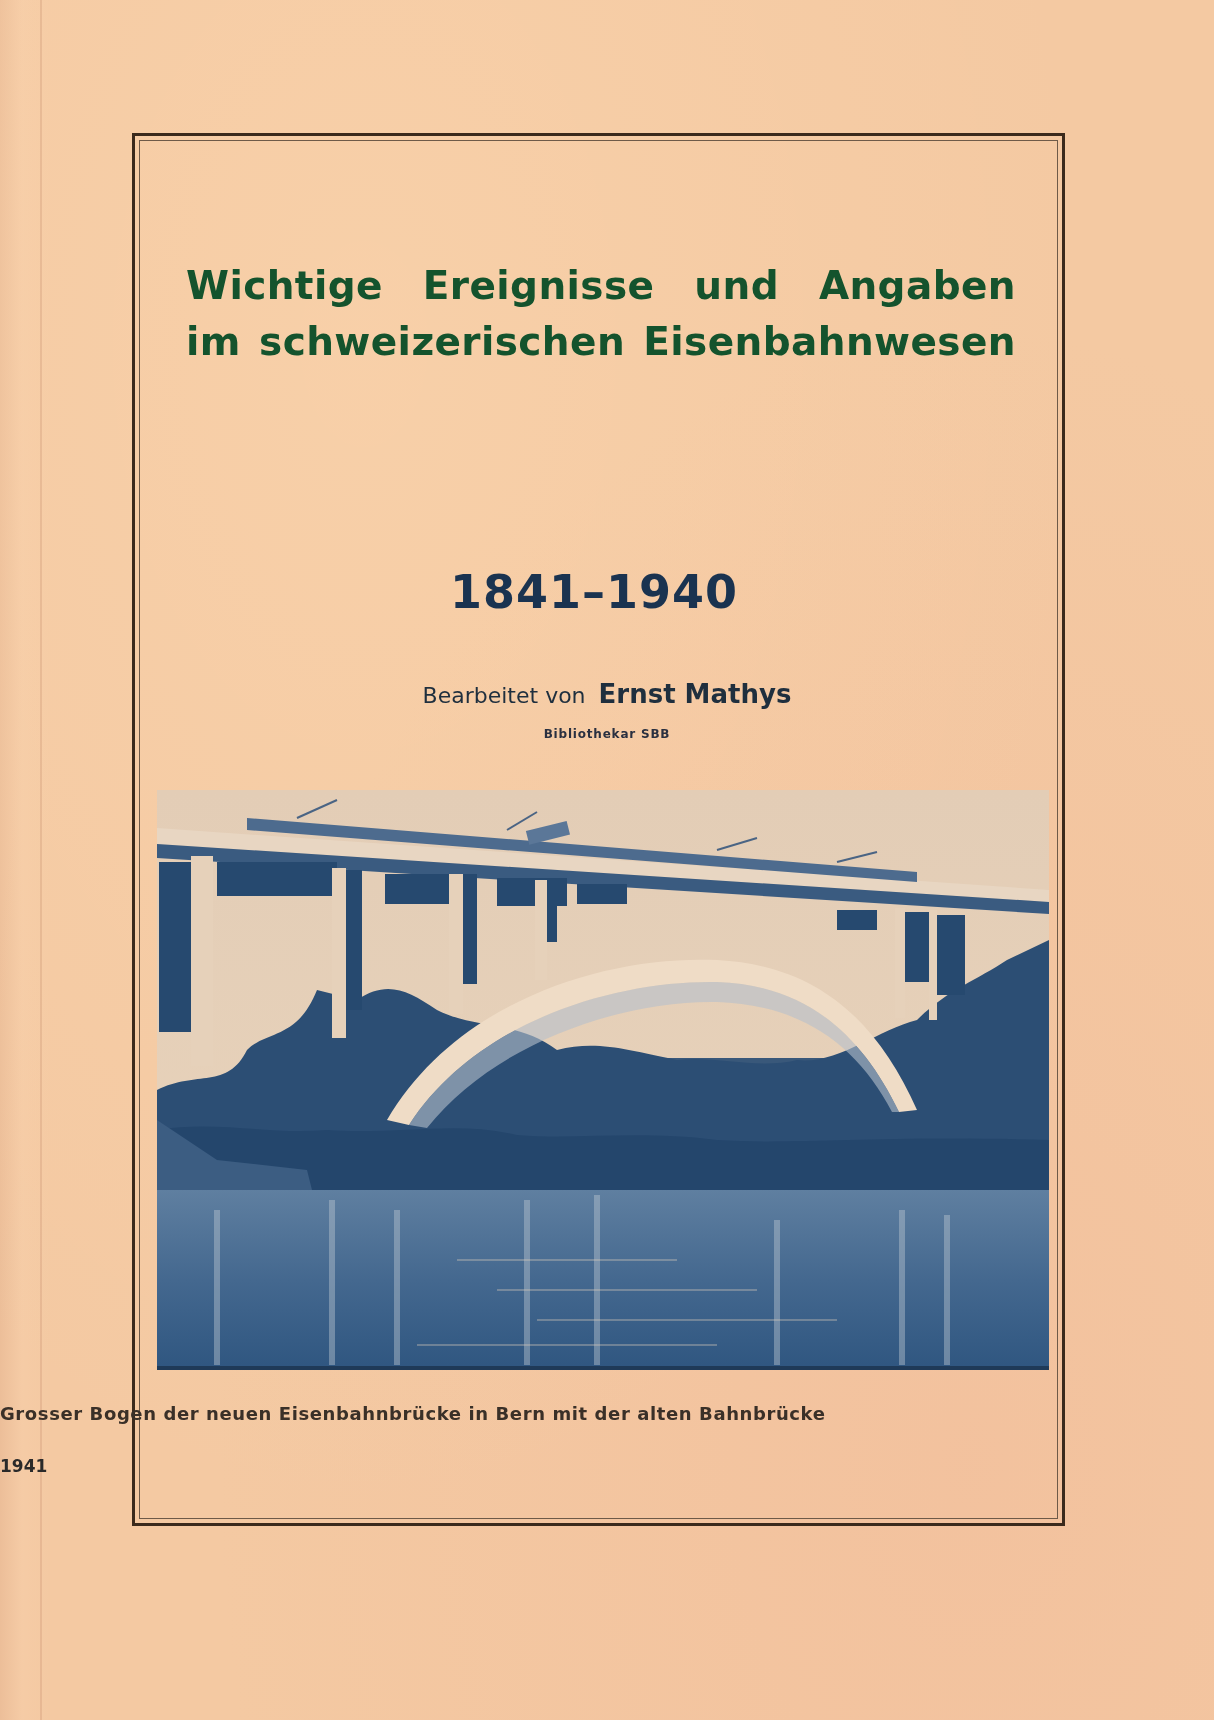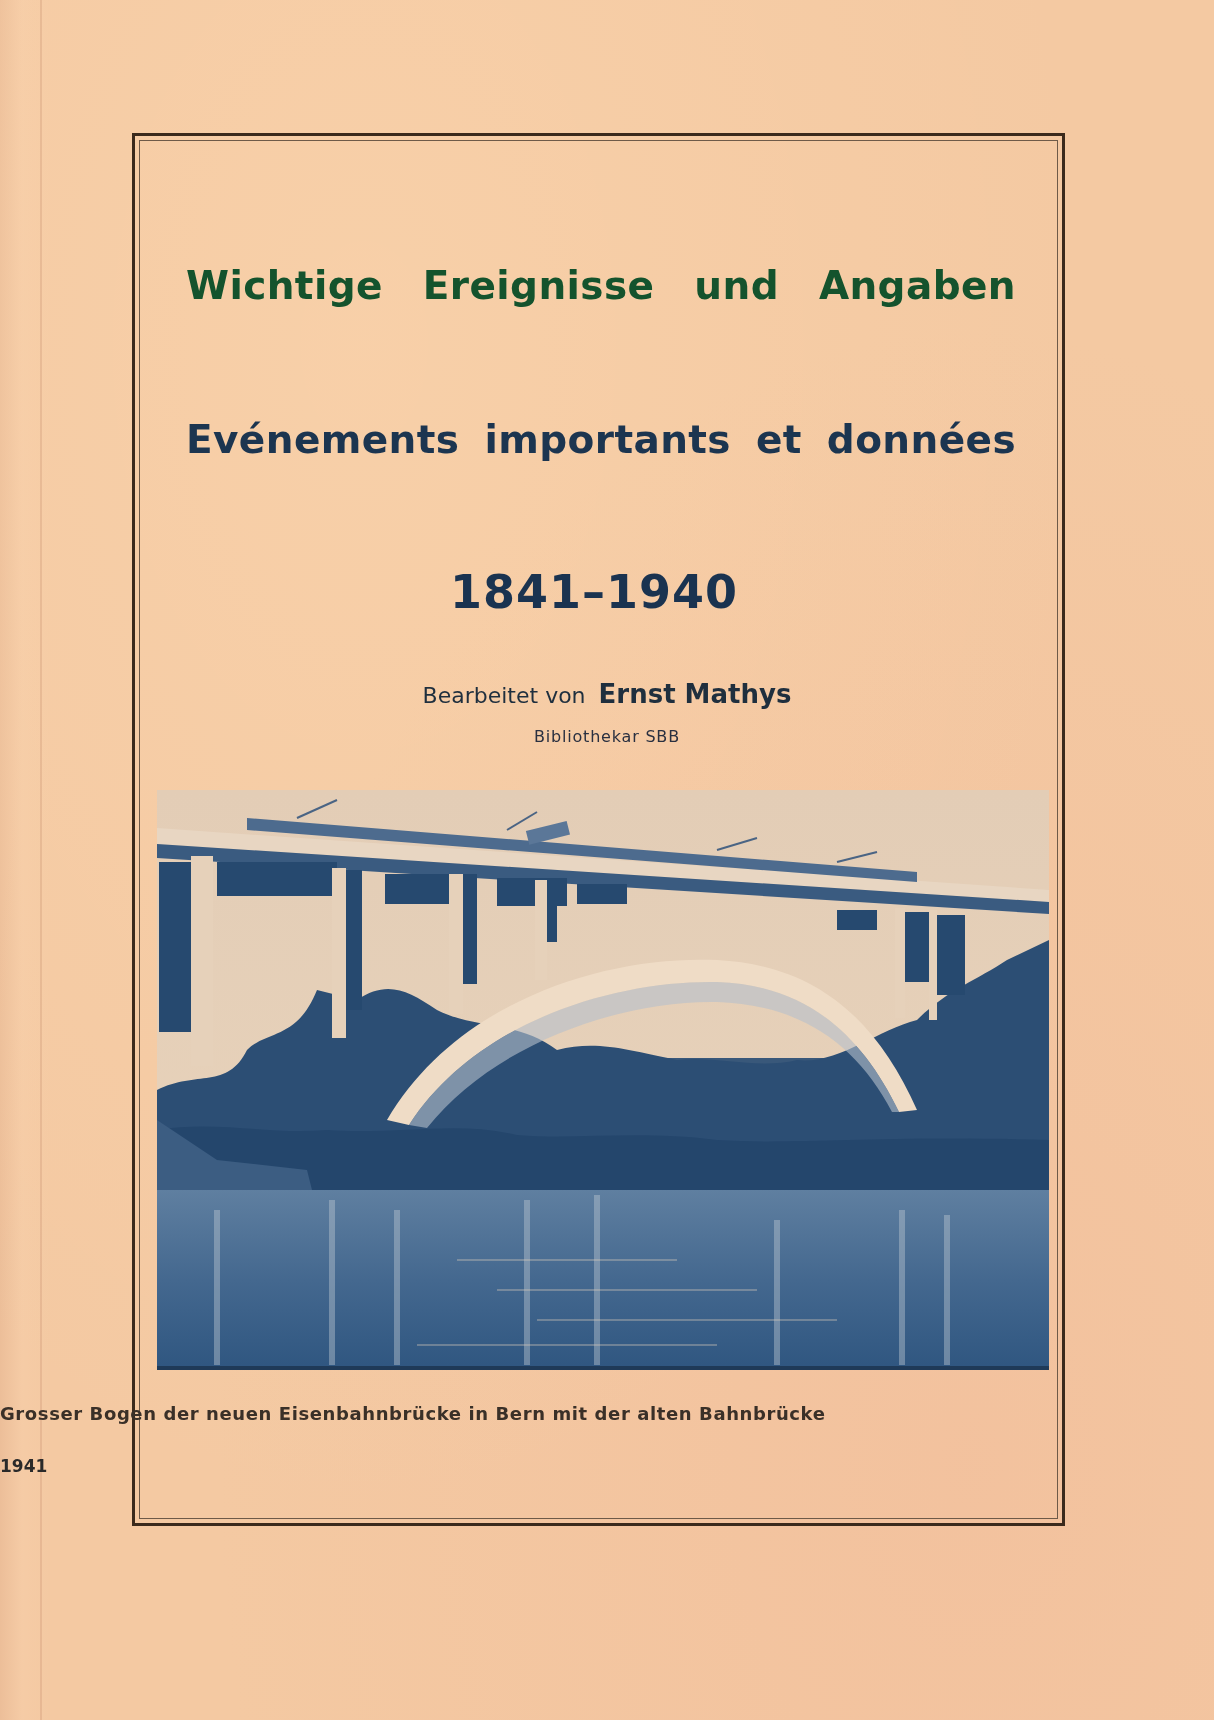--- a/index.html
+++ b/index.html
@@ -38,21 +38,21 @@
     position: absolute; left: 0; width: 1188px; top: 565px; text-align: center;
     font-weight: bold; font-size: 46px; letter-spacing: 1px; color: #1a3350;
   }
   .editor {
     position: absolute; left: 0; width: 1214px; top: 679px; text-align: center;
     font-size: 22px; color: #1f2f3e;
   }
   .editor .name { font-weight: bold; font-size: 26px; margin-left: 6px; }
   .editor-role {
     position: absolute; left: 0; width: 1214px; top: 727px; text-align: center;
-    font-size: 16px; font-weight: normal; letter-spacing: 0.8px; color: #2a3040;
+    font-size: 12px; font-weight: bold; letter-spacing: 0.8px; color: #2a3040;
   }
   .photo {
     position: absolute; left: 157px; top: 790px; width: 892px; height: 580px;
     overflow: hidden; background: #e6cfb6;
   }
   .photo svg { display: block; }
   .caption {
     position: absolute; left: 0; width: 1214px; top: 1404px; text-align: left;
     font-size: 18px; font-weight: bold; color: #3a3028; letter-spacing: 0.6px; line-height: 20px;
   }
@@ -65,24 +65,24 @@
 <body>
 
 <div class="spine-crease"></div>
 
 <div class="frame-outer">
   <div class="frame-inner"></div>
 </div>
 
 <div class="title-block">
   <span class="title-line">Wichtige Ereignisse und Angaben</span>
+  <span class="title-line">im schweizerischen Eisenbahnwesen</span>
 </div>
 
 <div class="title-fr">
-  <span class="title-line">Evénements importants et données</span>
 </div>
 
 <div class="years">1841–1940</div>
 
 <div class="editor">
   <span>Bearbeitet von</span>
   <span class="name">Ernst Mathys</span>
 </div>
 <div class="editor-role">Bibliothekar SBB</div>
 

